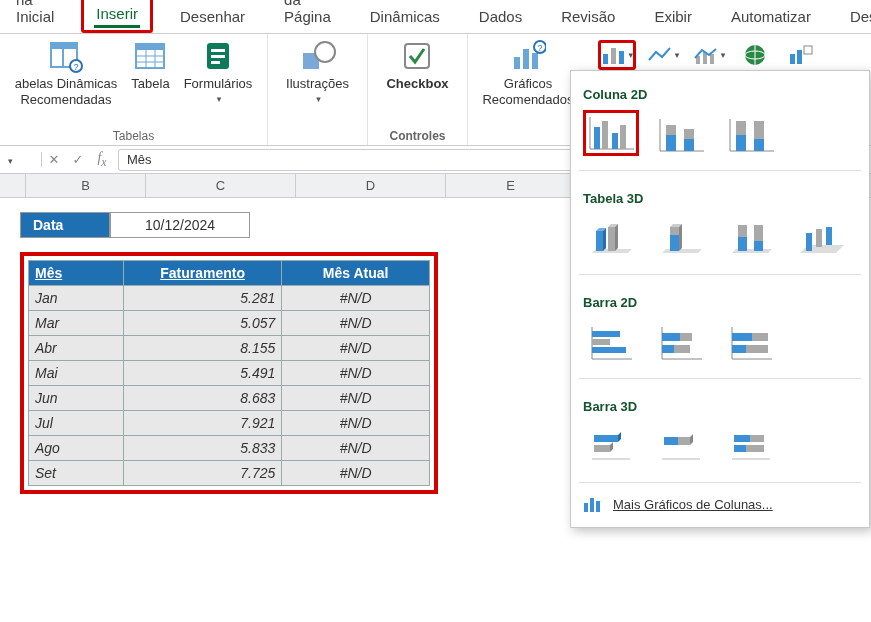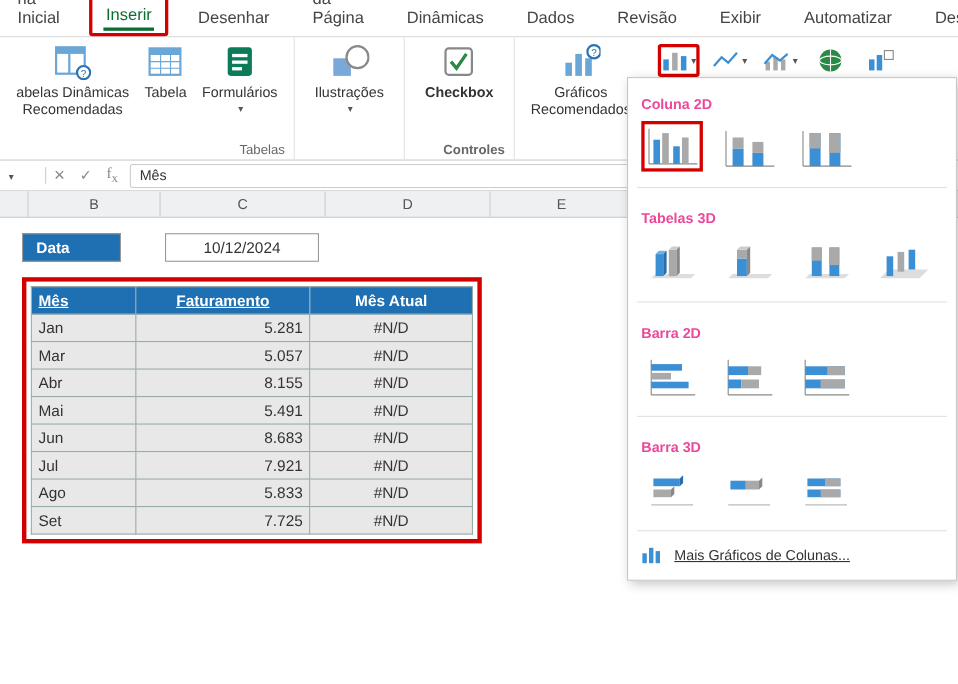--- a/index.html
+++ b/index.html
@@ -48,66 +48,66 @@
     position: relative;
     background:#fff;
   }
   .ribbon-group {
     display:flex; flex-direction:column;
     border-right:1px solid #e3e3e3;
     padding: 4px 8px 2px;
     justify-content: space-between;
   }
   .ribbon-group .items { display:flex; gap:14px; align-items:flex-start; justify-content:center;}
-  .ribbon-group .label { text-align:right; font-size:12px; color:#666; padding-top:2px;}
+  .ribbon-group .label { text-align:center; font-size:12px; color:#666; padding-top:2px;}
   .rbtn { display:flex; flex-direction:column; align-items:center; gap:2px; cursor:pointer; font-size:13px; text-align:center; line-height:1.2; }
   .rbtn .ico { width:36px; height:36px; display:flex; align-items:center; justify-content:center; }
   .small-row { display:flex; gap:8px; align-items:center; padding:6px 10px;}
   .small-btn { width:38px; height:30px; border:1px solid transparent; display:flex; align-items:center; justify-content:center; cursor:pointer; border-radius:3px;}
   .small-btn.boxed { border:3px solid #d40000; }
   .chev { font-size:9px; margin-left:2px; color:#555;}
   
   .formula-bar {
     display:flex; align-items:center; height:28px; border-bottom:1px solid #ccc;
     font-size:13px;
   }
   .namebox{ width:42px; border-right:1px solid #ccc; padding:0 6px; color:#666;}
   .fb-btn{ width:24px; text-align:center; color:#888; font-family: "Segoe UI Symbol";}
-  .fx { font-family: "Times New Roman"; font-size:14px;}
+  .fx { font-style:italic; font-family: "Times New Roman"; font-size:14px;}
   .fb-input { flex:1; padding:0 8px; border:1px solid #ccc; margin:2px 4px; height:22px; display:flex; align-items:center; border-radius:3px; background:#fff;}
 
   .colheaders { display:flex; height:24px; background:#eef0f2; border-bottom:1px solid #ccc; font-size:13px;}
   .ch { border-right:1px solid #ccc; text-align:center; line-height:24px; color:#555;}
 
   .sheet { position:relative; padding:8px 0 0 20px; }
   .data-label-row { display:flex; margin:6px 0 14px 0;}
   .data-label { background:#1f6fb3; color:#fff; font-weight:600; width:90px; padding:4px 12px; border:1px solid #999;}
-  .data-val { width:140px; padding:4px 12px; border:1px solid #999; text-align:center; background:#fff;margin-left:40px;}
+  .data-val { width:140px; padding:4px 12px; border:1px solid #999; text-align:center; background:#fff;}
 
   .tblwrap { border:4px solid #d40000; padding:4px; width:418px;}
   table.data { border-collapse:collapse; width:100%; }
   table.data th { background:#1f6fb3; color:#fff; font-weight:600; padding:4px 6px; border:1px solid #9aa; text-align:center;}
   table.data th:first-child{text-align:left;}
   table.data th.u { text-decoration: underline; }
-  table.data td { border:1px solid #9aa; padding:4px 6px; background:#e8e8e8;}
+  table.data td { border:1px solid #9aa; padding:4px 6px; background:#e8e8e8;font-style:italic;}
   table.data td.num { text-align:right; }
   table.data td.nd { text-align:center; }
 
   
   .dropdown {
     position:absolute;
     left:570px; top:70px;
     width:300px;
     background:#fff;
     border:1px solid #c8c8c8;
     box-shadow: 3px 3px 10px rgba(0,0,0,0.25);
     z-index:50;
     padding-bottom:6px;
   }
-  .dd-section-title{ font-weight:600; font-size:13px; padding:16px 12px 6px; color:#ec4899;}
+  .dd-section-title{ font-weight:600; font-size:13px; padding:16px 12px 6px; color:#14532d;}
   .dd-row{ display:flex; gap:14px; padding:2px 12px 10px; }
   .chartthumb{ width:56px; height:46px; border:1px solid transparent; display:flex; align-items:flex-end; justify-content:center; cursor:pointer; position:relative;}
   .chartthumb.boxed{ border:3px solid #d40000;}
   .dd-sep{ height:1px; background:#e0e0e0; margin:4px 8px;}
   .dd-more{ display:flex; align-items:center; gap:10px; padding:8px 12px; cursor:pointer; font-size:13px;}
   .dd-more span.u{ text-decoration:underline;}
   
   svg { display:block; }
 </style>
 </head>
@@ -292,21 +292,21 @@
           <line x1="4" y1="36" x2="48" y2="36" stroke="#888"></line>
           <line x1="4" y1="4" x2="4" y2="36" stroke="#888"></line>
           <rect x="10" y="6" width="10" height="30" fill="#3b8fd4"></rect>
           <rect x="10" y="6" width="10" height="14" fill="#a9a9a9"></rect>
           <rect x="28" y="6" width="10" height="30" fill="#3b8fd4"></rect>
           <rect x="28" y="6" width="10" height="18" fill="#a9a9a9"></rect>
         </svg>
     </div>
   </div>
   <div class="dd-sep"></div>
-  <div class="dd-section-title">Tabelas 3D</div>
+  <div class="dd-section-title">Tabela 3D</div>
   <div class="dd-row">
     <div class="chartthumb">
       <svg width="50" height="42">
           <polygon points="6,36 10,32 46,32 42,36" fill="#ddd"></polygon>
           <rect x="10" y="14" width="7" height="20" fill="#3b8fd4"></rect>
           <polygon points="10,14 13,11 20,11 17,14" fill="#6fb0e8"></polygon>
           <polygon points="17,14 20,11 20,31 17,34" fill="#2a6ca8"></polygon>
           <rect x="22" y="10" width="7" height="24" fill="#a9a9a9"></rect>
           <polygon points="22,10 25,7 32,7 29,10" fill="#ccc"></polygon>
           <polygon points="29,10 32,7 32,31 29,34" fill="#888"></polygon>

